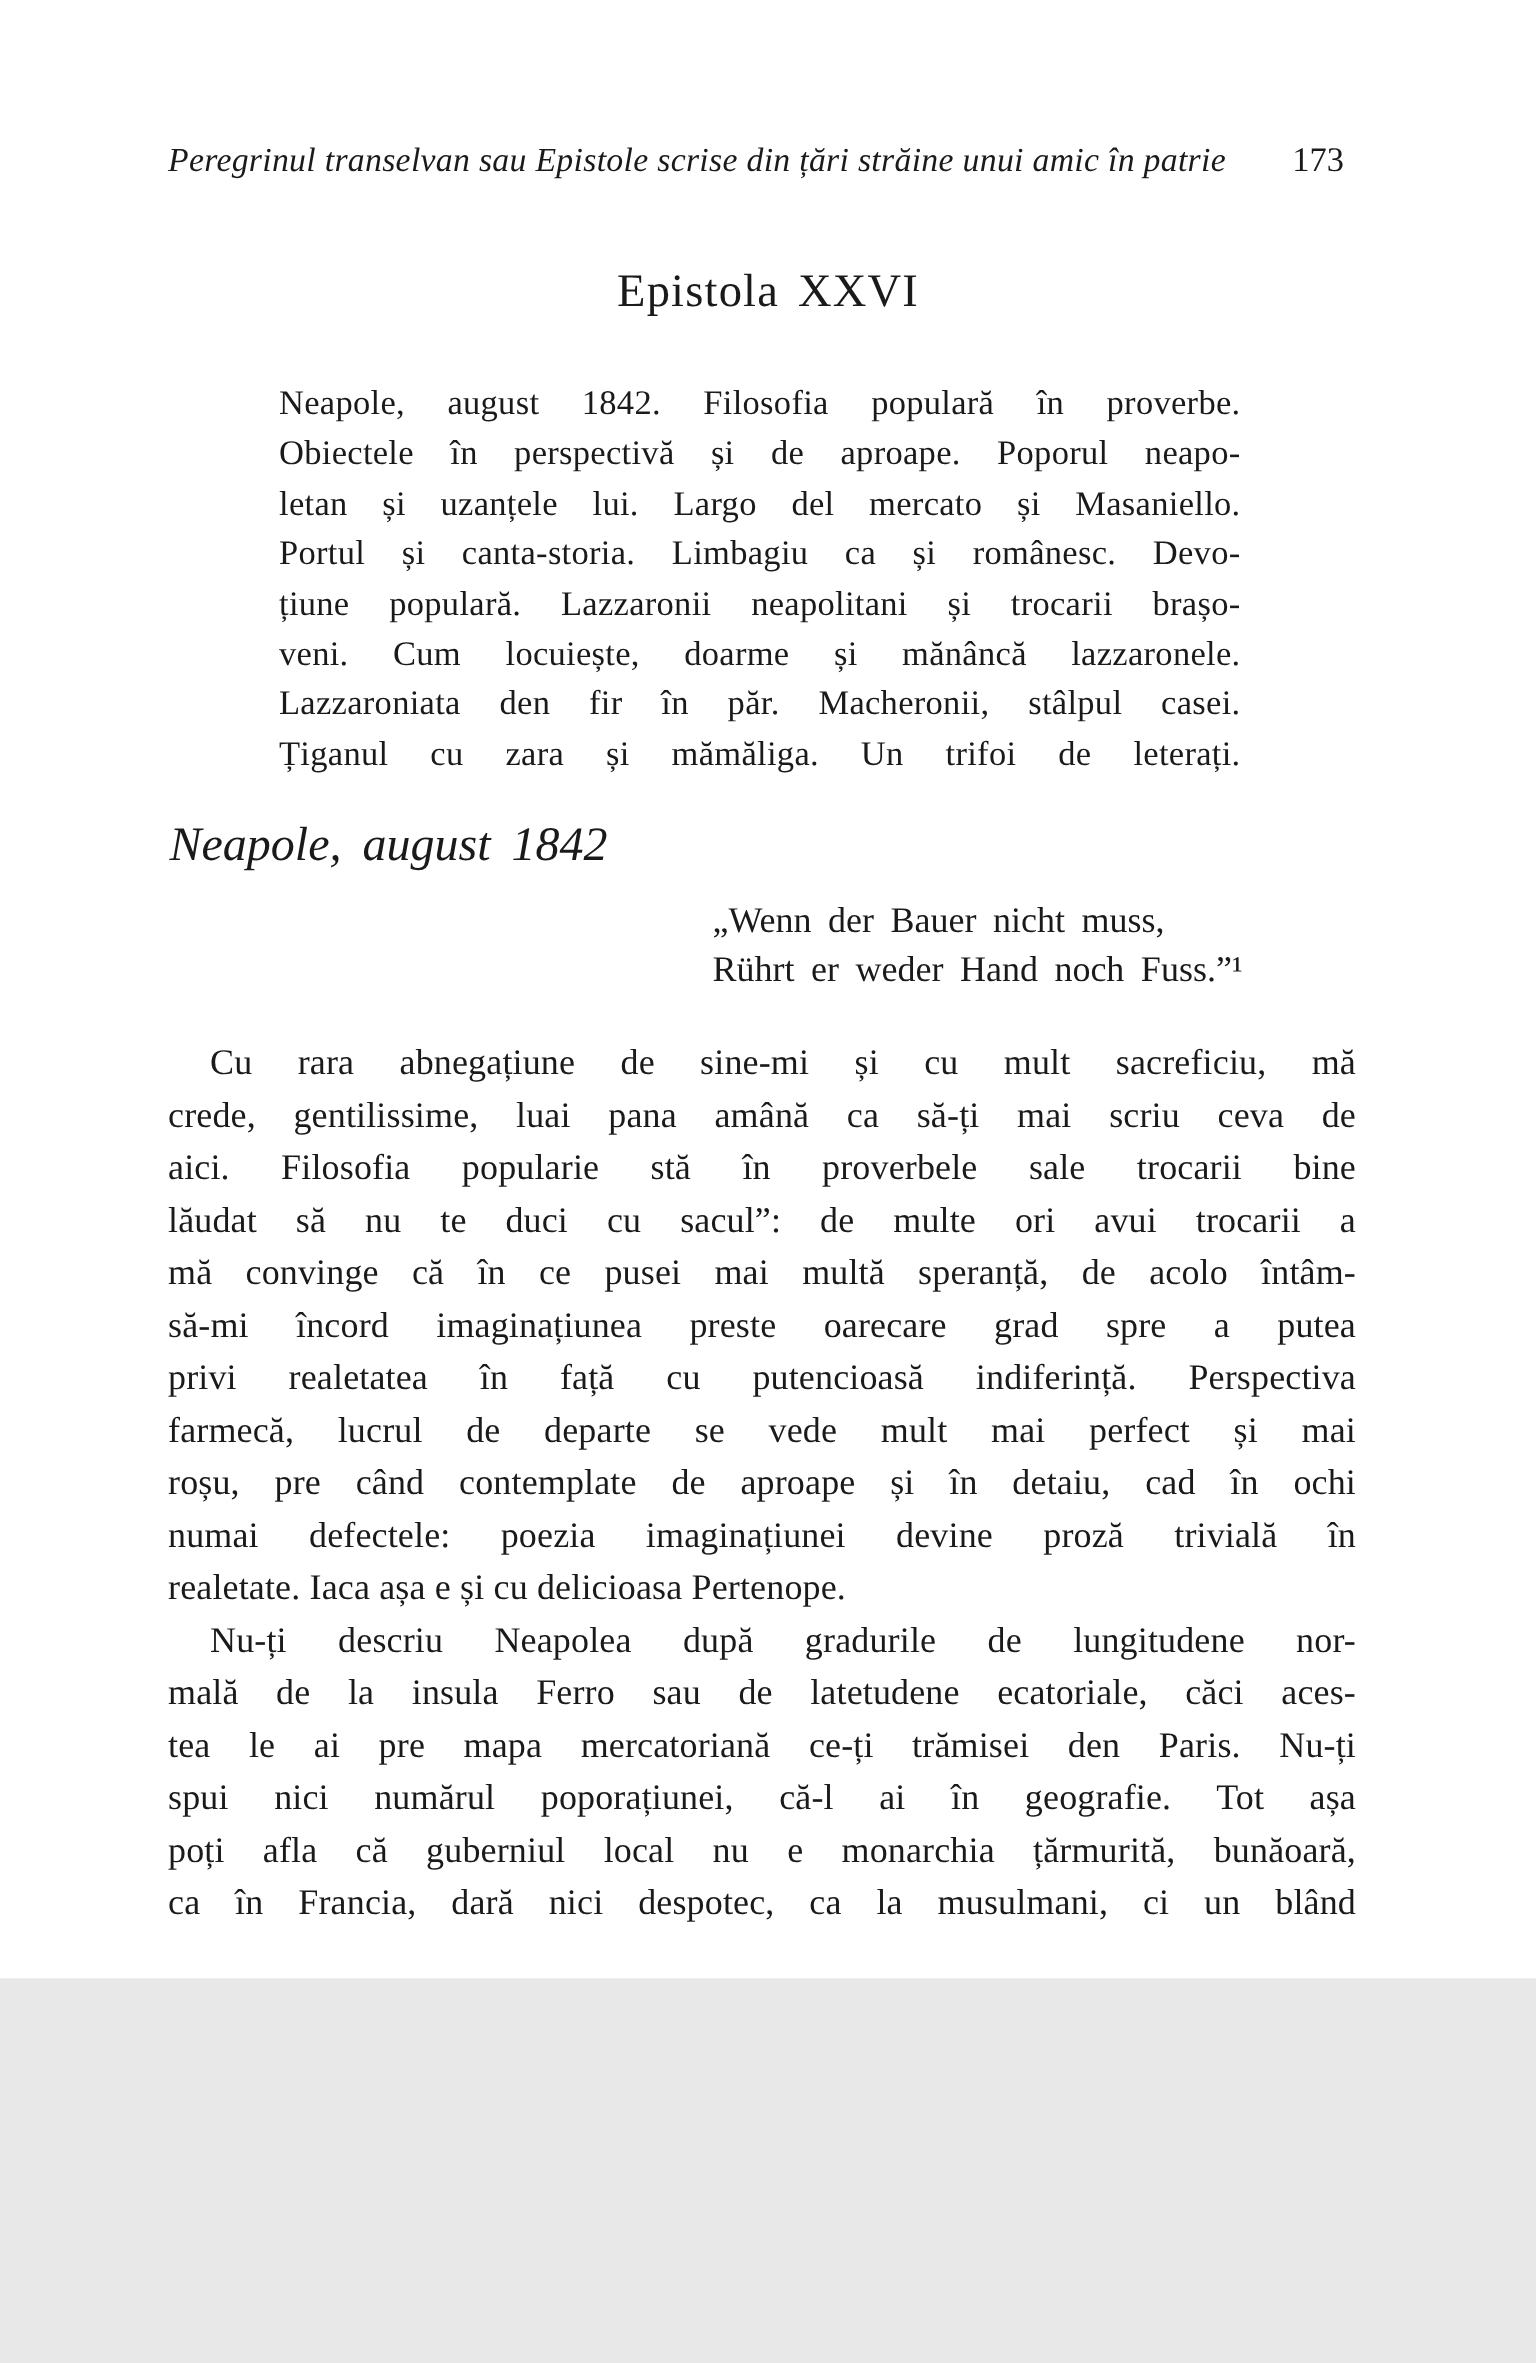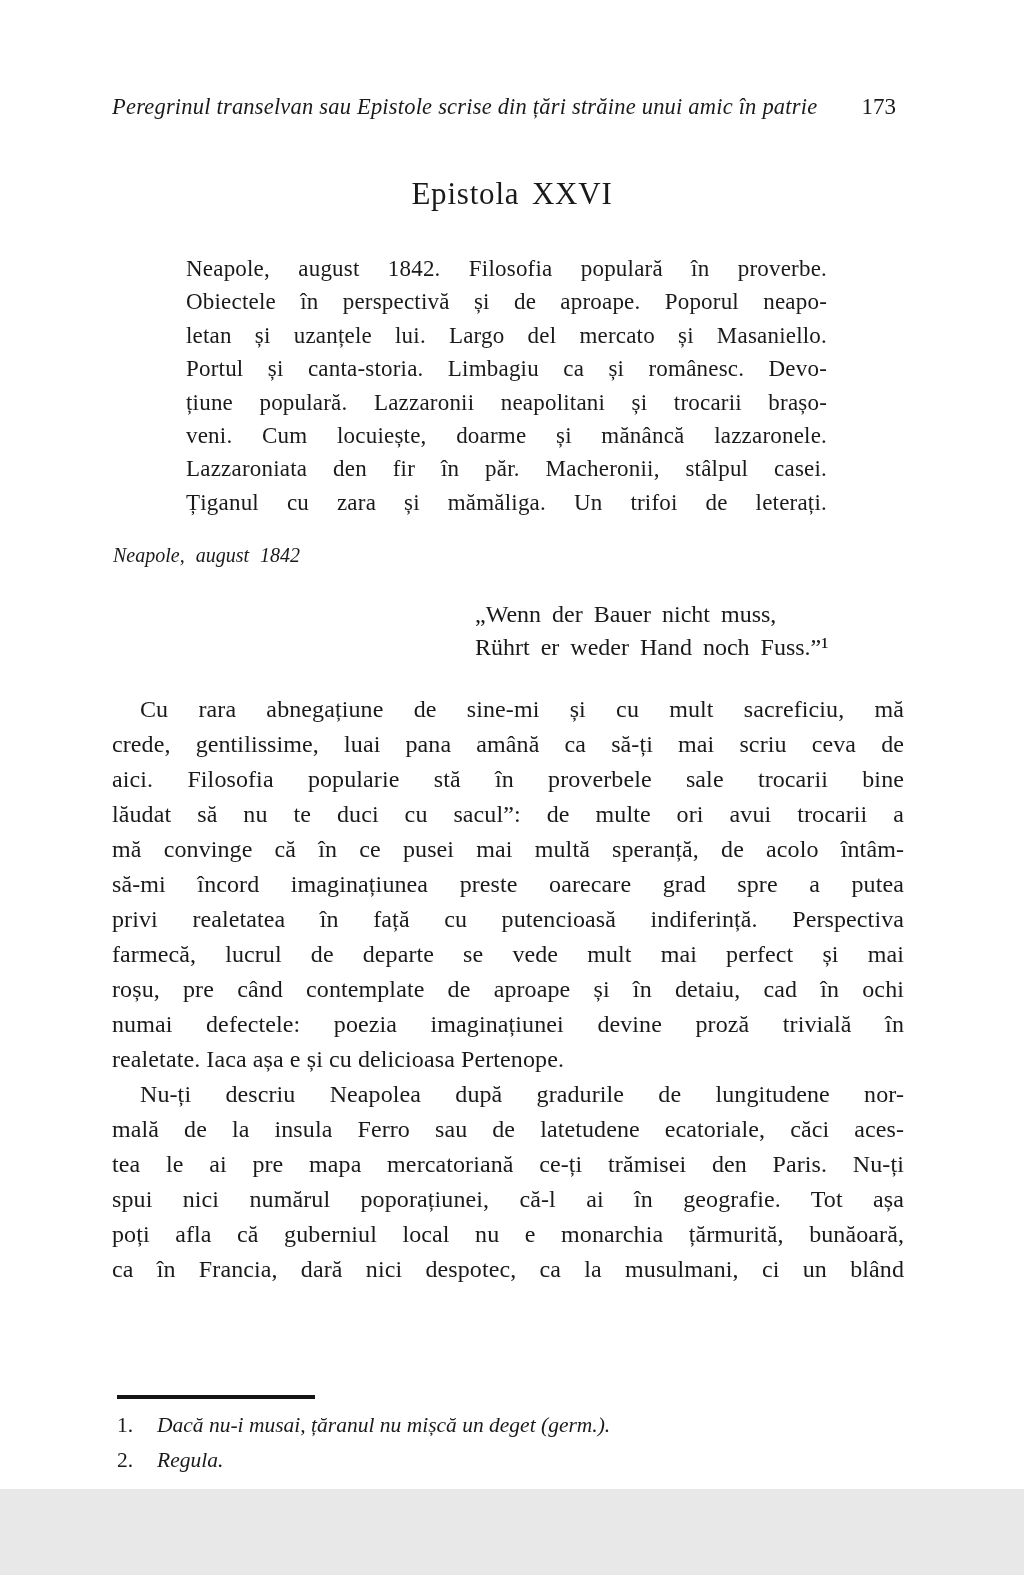--- a/index.html
+++ b/index.html
@@ -1,19 +1,19 @@
 <!DOCTYPE html>
 <html><head>
 <meta charset="utf-8">
 <style>
   html, body { margin: 0; padding: 0; background: #e8e8e8; }
   .page {
     position: relative;
     width: 1024px;
-    height: 1489px;
+    height: 1319px;
     margin: 0 auto;
     background: #ffffff;
     color: #1a1a1a;
     font-family: "Liberation Serif", serif;
     overflow: hidden;
   }
   .running-head {
     position: absolute;
     top: 94px; left: 112px; width: 792px;
     display: flex;
@@ -43,21 +43,21 @@
     position: absolute;
     top: 252px; left: 186px; width: 641px;
     font-size: 23px;
     line-height: 33.4px;
     letter-spacing: 0.2px;
   }
   .dateline {
     position: absolute;
     top: 544px; left: 113px;
     font-style: italic;
-    font-size: 20px;
+    font-size: 32px;
     word-spacing: 6px;
   }
   .epigraph {
     position: absolute;
     top: 598px; left: 475px;
     font-size: 24px;
     line-height: 32.5px;
     word-spacing: 5px;
     white-space: nowrap;
   }

